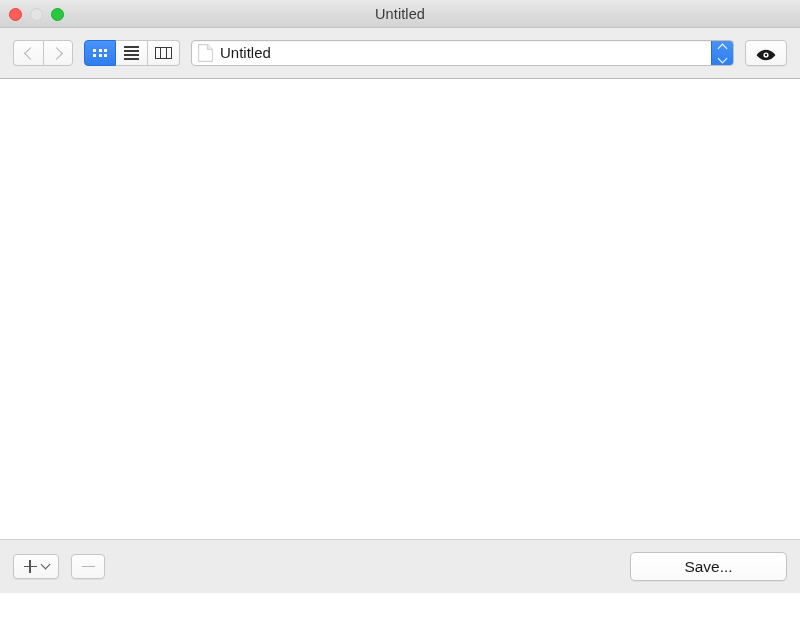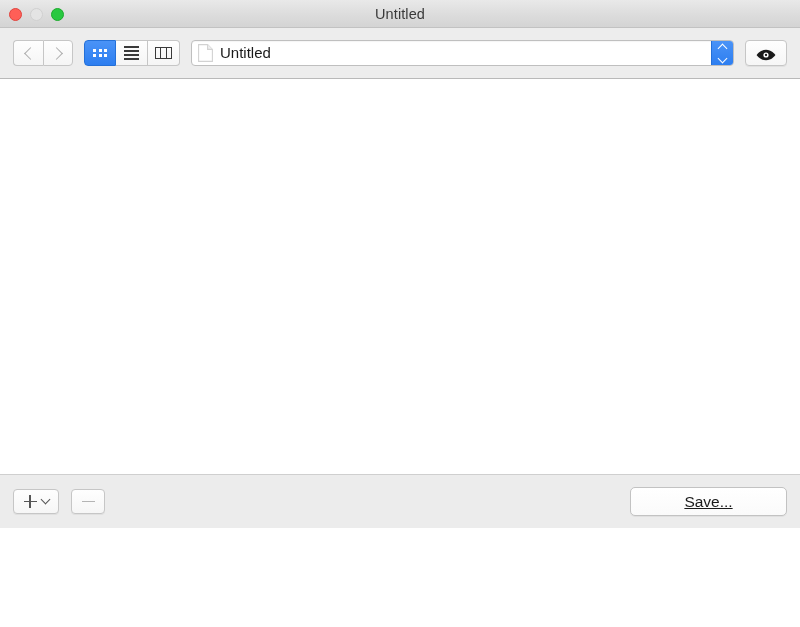--- a/index.html
+++ b/index.html
@@ -7,21 +7,21 @@
   html, body {
     width:800px; height:627px;
     font-family:"Liberation Sans", sans-serif;
     background:#ffffff;
     overflow:hidden;
     -webkit-font-smoothing:antialiased;
   }
 
   .window {
     position:relative;
-    width:800px; height:528px;
+    width:800px; height:593px;
     display:flex; flex-direction:column;
     background:#ffffff;
   }
 
   
   .titlebar {
     position:relative;
     height:28px; flex:0 0 28px;
     background:linear-gradient(to bottom,#e9e9e9 0%,#dcdcdc 55%,#d4d4d4 100%);
     border-bottom:1px solid #c2c2c2;
@@ -51,21 +51,20 @@
   }
 
   
   .btn {
     background:linear-gradient(to bottom,#fefefe,#f6f6f6);
     border:1px solid #c6c6c6;
     border-radius:4px;
     box-shadow:0 1px 0 rgba(0,0,0,0.05);
     display:flex; align-items:center; justify-content:center;
     cursor:default;
-    text-decoration:underline;
   }
 
   
   .navgroup { display:flex; height:26px; }
   .navgroup .seg {
     width:30px; height:26px;
     background:linear-gradient(to bottom,#fefefe,#f5f5f5);
     border:1px solid #c6c6c6;
     display:flex; align-items:center; justify-content:center;
   }

